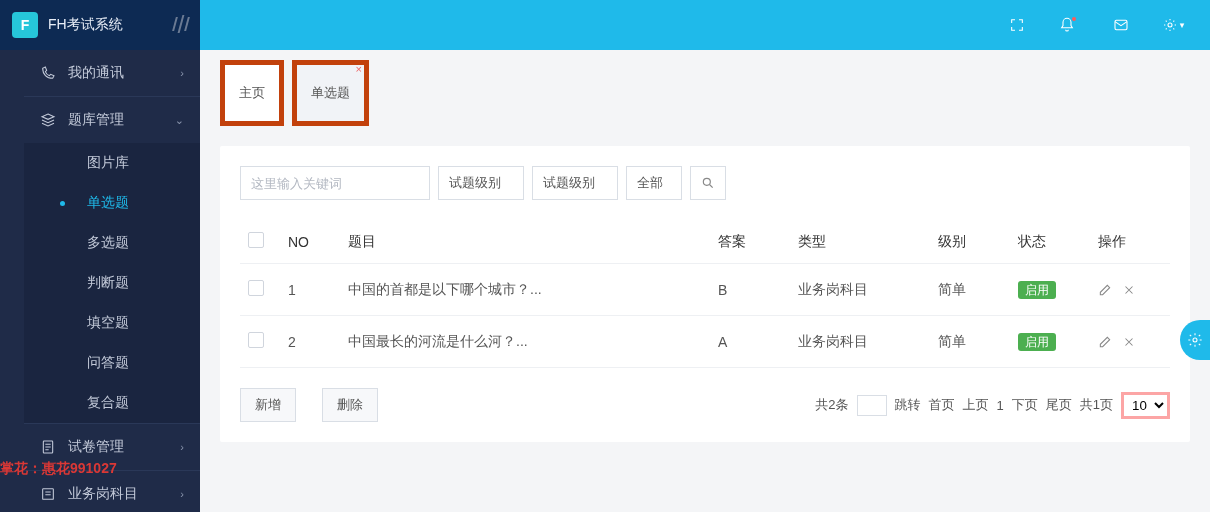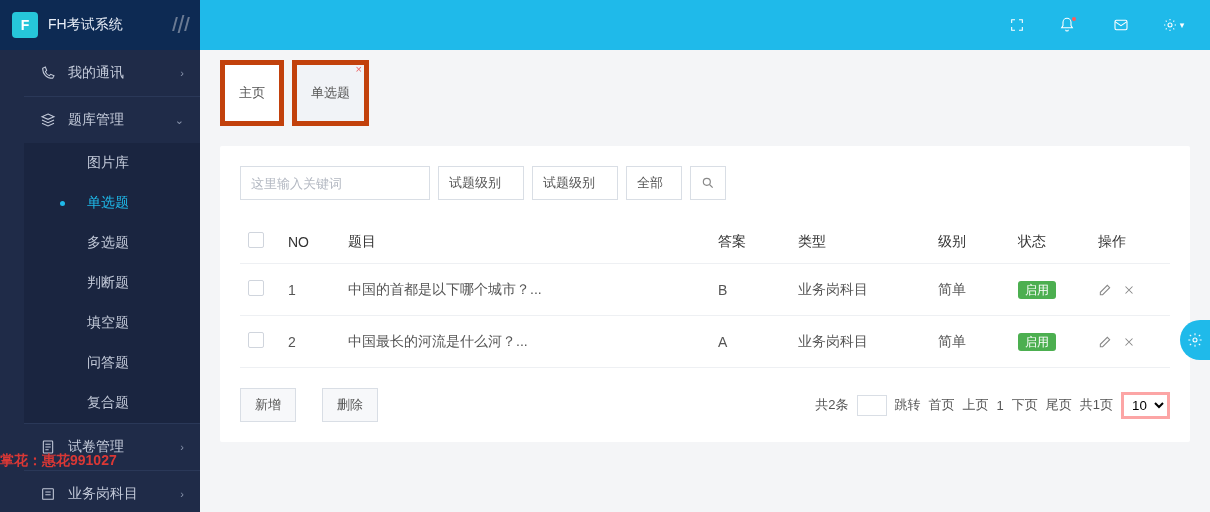--- a/index.html
+++ b/index.html
@@ -56,21 +56,21 @@
 
     .footer-row { display: flex; align-items: center; margin-top: 20px; gap: 26px; }
     .btn { border: 1px solid #d9dee5; background: #f7f8fa; padding: 7px 14px; font-size: 13px; cursor: pointer; color: #555; }
     .pager { margin-left: auto; display: flex; align-items: center; gap: 8px; font-size: 13px; color: #555; }
     .pager span { cursor: pointer; }
     .pager input { width: 30px; border: 1px solid #d9dee5; padding: 2px; }
     .pager select { border: 3px solid #fca5a5; padding: 2px 4px; background: #fff; }
 
     .side-gear { position: absolute; right: 0; top: 320px; width: 30px; height: 40px; background: #1fbaea; border-radius: 20px 0 0 20px; display: flex; align-items: center; justify-content: center; }
     .side-gear svg { width: 16px; height: 16px; stroke: #fff; fill: none; stroke-width: 1.6; }
-    .watermark { position: absolute; left: 0px; bottom: 42px; color: #e53935; font-size: 14px; font-weight: bold; opacity: 0.95; pointer-events: none; }
+    .watermark { position: absolute; left: 0px; bottom: 34px; color: #e53935; font-size: 14px; font-weight: bold; opacity: 0.95; pointer-events: none; }
   </style>
 </head>
 <body>
 
 <div class="header">
   <div class="logo-block">
     <div class="logo-icon">F</div>
     <div class="logo-text">FH考试系统</div>
     <div class="hamburger">
         <span></span>

